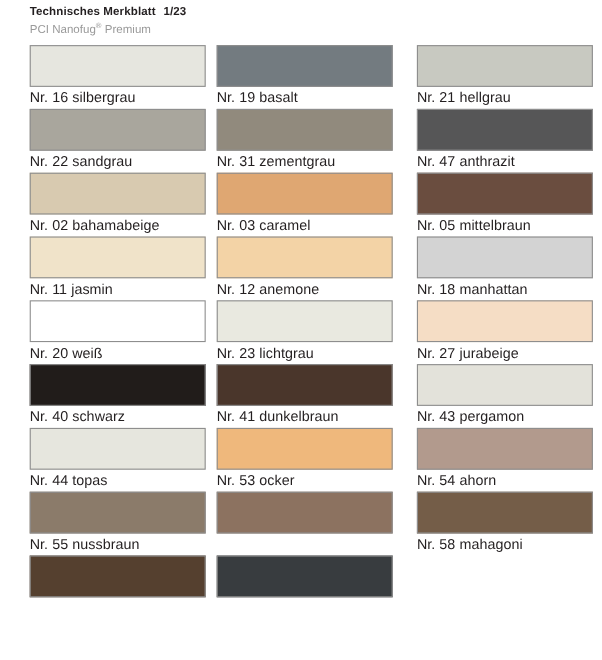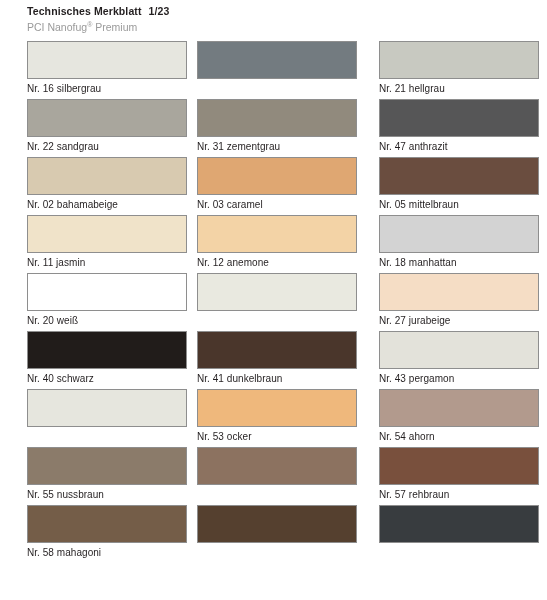--- a/index.html
+++ b/index.html
@@ -64,21 +64,21 @@
     margin-right: 4px;
     padding-left: 12px;
   }
   .swatch-chip {
     width: 160px;
     height: 38px;
     box-sizing: border-box;
     border: 1px solid #8e8e8e;
   }
   .swatch-label {
-    font-size: 10px;
+    font-size: 13px;
     color: #231f20;
     line-height: 9px;
     padding-top: 5px;
     white-space: nowrap;
     letter-spacing: 0.05px;
   }
 </style>
 </head>
 <body>
 
@@ -93,20 +93,21 @@
     </div>
   </div>
 
   <div class="swatch-grid" id="swatch-grid">
       <div class="swatch-cell">
         <div class="swatch-chip" style="background: rgb(230, 230, 223); border-color: rgb(142, 142, 142);"></div>
         <div class="swatch-label">Nr. 16 silbergrau</div>
       </div>
       <div class="swatch-cell">
         <div class="swatch-chip" style="background: rgb(115, 123, 128); border-color: rgb(142, 142, 142);"></div>
+        <div class="swatch-label">Nr. 19 basalt</div>
       </div>
       <div class="swatch-cell">
         <div class="swatch-chip" style="background: rgb(200, 201, 193); border-color: rgb(142, 142, 142);"></div>
         <div class="swatch-label">Nr. 21 hellgrau</div>
       </div>
       <div class="swatch-cell">
         <div class="swatch-chip" style="background: rgb(169, 166, 157); border-color: rgb(142, 142, 142);"></div>
         <div class="swatch-label">Nr. 22 sandgrau</div>
       </div>
       <div class="swatch-cell">
@@ -140,60 +141,58 @@
       <div class="swatch-cell">
         <div class="swatch-chip" style="background: rgb(211, 211, 211); border-color: rgb(142, 142, 142);"></div>
         <div class="swatch-label">Nr. 18 manhattan</div>
       </div>
       <div class="swatch-cell">
         <div class="swatch-chip" style="background: rgb(255, 255, 255); border-color: rgb(142, 142, 142);"></div>
         <div class="swatch-label">Nr. 20 weiß</div>
       </div>
       <div class="swatch-cell">
         <div class="swatch-chip" style="background: rgb(233, 233, 224); border-color: rgb(142, 142, 142);"></div>
+        <div class="swatch-label">Nr. 23 lichtgrau</div>
       </div>
       <div class="swatch-cell">
         <div class="swatch-chip" style="background: rgb(245, 221, 197); border-color: rgb(142, 142, 142);"></div>
         <div class="swatch-label">Nr. 27 jurabeige</div>
       </div>
       <div class="swatch-cell">
         <div class="swatch-chip" style="background: rgb(33, 28, 26); border-color: rgb(142, 142, 142);"></div>
         <div class="swatch-label">Nr. 40 schwarz</div>
       </div>
       <div class="swatch-cell">
         <div class="swatch-chip" style="background: rgb(74, 54, 43); border-color: rgb(142, 142, 142);"></div>
         <div class="swatch-label">Nr. 41 dunkelbraun</div>
       </div>
       <div class="swatch-cell">
         <div class="swatch-chip" style="background: rgb(227, 226, 218); border-color: rgb(142, 142, 142);"></div>
         <div class="swatch-label">Nr. 43 pergamon</div>
       </div>
       <div class="swatch-cell">
         <div class="swatch-chip" style="background: rgb(230, 230, 222); border-color: rgb(142, 142, 142);"></div>
+        <div class="swatch-label">Nr. 44 topas</div>
       </div>
       <div class="swatch-cell">
         <div class="swatch-chip" style="background: rgb(239, 184, 124); border-color: rgb(142, 142, 142);"></div>
         <div class="swatch-label">Nr. 53 ocker</div>
       </div>
       <div class="swatch-cell">
         <div class="swatch-chip" style="background: rgb(178, 154, 141); border-color: rgb(142, 142, 142);"></div>
         <div class="swatch-label">Nr. 54 ahorn</div>
       </div>
       <div class="swatch-cell">
         <div class="swatch-chip" style="background: rgb(139, 123, 106); border-color: rgb(142, 142, 142);"></div>
         <div class="swatch-label">Nr. 55 nussbraun</div>
       </div>
       <div class="swatch-cell">
         <div class="swatch-chip" style="background: rgb(140, 114, 96); border-color: rgb(142, 142, 142);"></div>
       </div>
       <div class="swatch-cell">
-        <div class="swatch-chip" style="background: rgb(121, 80, 61); border-color: rgb(142, 142, 142);"></div>
-        <div class="swatch-label">Nr. 57 rehbraun</div>
-      </div>
-      <div class="swatch-cell">
         <div class="swatch-chip" style="background: rgb(116, 93, 72); border-color: rgb(142, 142, 142);"></div>
         <div class="swatch-label">Nr. 58 mahagoni</div>
       </div>
       <div class="swatch-cell">
         <div class="swatch-chip" style="background: rgb(85, 64, 47); border-color: rgb(142, 142, 142);"></div>
       </div>
       <div class="swatch-cell">
         <div class="swatch-chip" style="background: rgb(56, 60, 63); border-color: rgb(142, 142, 142);"></div>
       </div>
     </div>

